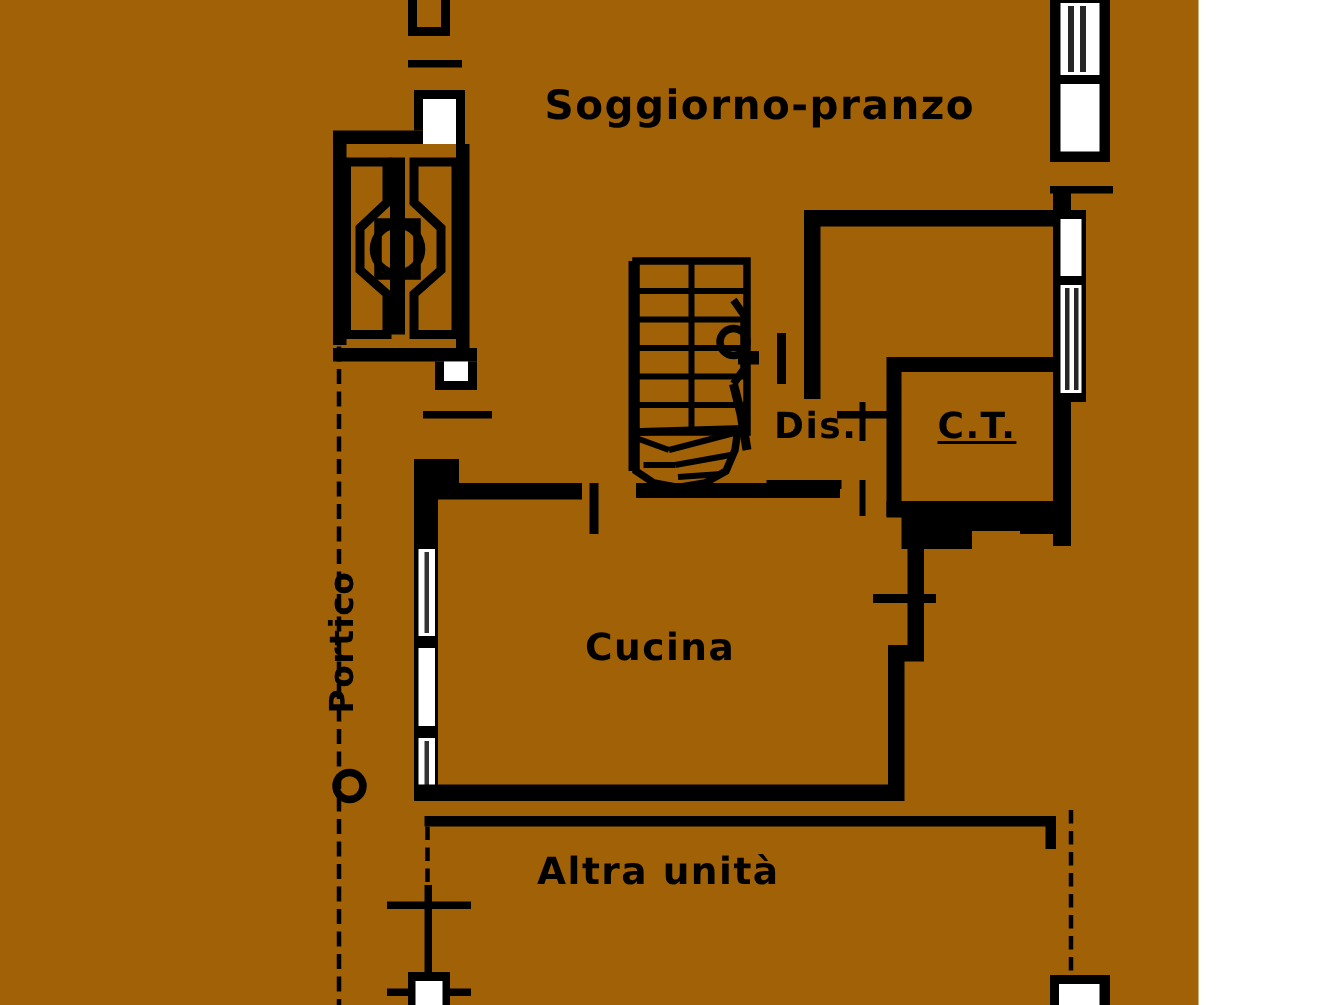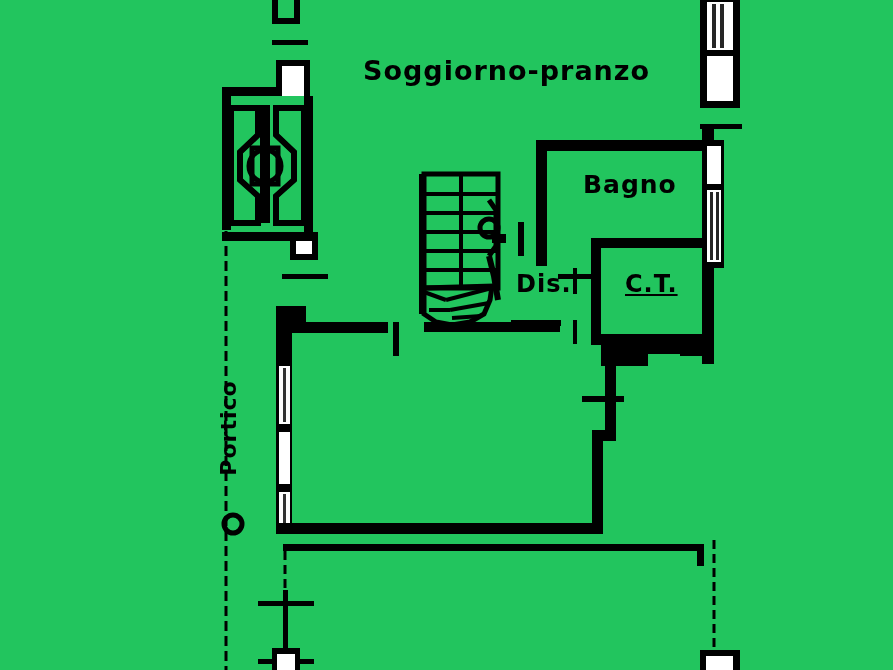--- a/index.html
+++ b/index.html
@@ -5,23 +5,23 @@
   html, body {
     margin: 0;
     padding: 0;
     background: #ffffff;
   }
   body {
     font-family: "DejaVu Sans", sans-serif;
   }
   #plan-root {
     position: relative;
-    width: 893px;
+    width: 799px;
     height: 670px;
-    background: #22c55e;
+    background: #a16207;
     overflow: hidden;
   }
   #plan-svg {
     position: absolute;
     top: 0;
     left: 0;
     width: 893px;
     height: 670px;
     display: block;
   }
@@ -259,24 +259,24 @@
 
     <g>
       <path d="M700 650 L700 680 L740 680 L740 650 Z" fill="#000"></path>
       <rect x="706" y="656" width="27" height="28" fill="#fff"></rect>
     </g>
 
   </svg>
 
   <div class="room-label" id="label-soggiorno">Soggiorno-pranzo</div>
 
-  <div class="room-label" id="label-bagno">Bagno</div>
 
   <div class="room-label" id="label-dis">Dis.</div>
 
   <div class="room-label" id="label-ct">C.T.</div>
 
+  <div class="room-label" id="label-cucina">Cucina</div>
 
   <div class="room-label" id="label-portico">Portico</div>
 
-  <div class="room-label" id="label-altra"></div>
+  <div class="room-label" id="label-altra"><span>Altra unità</span></div>
 
 </div>
 
 </body></html>

